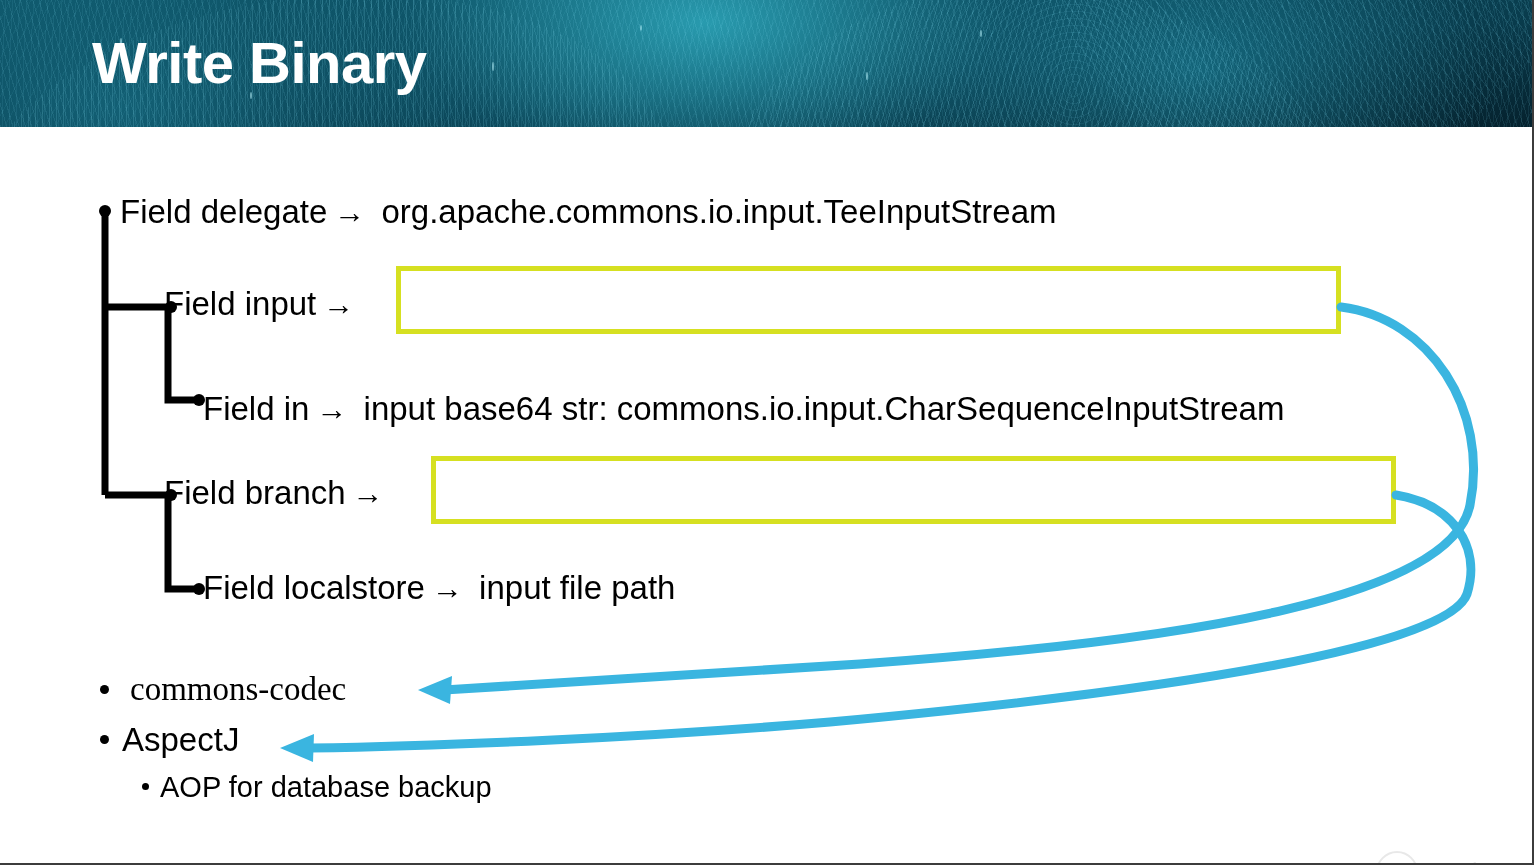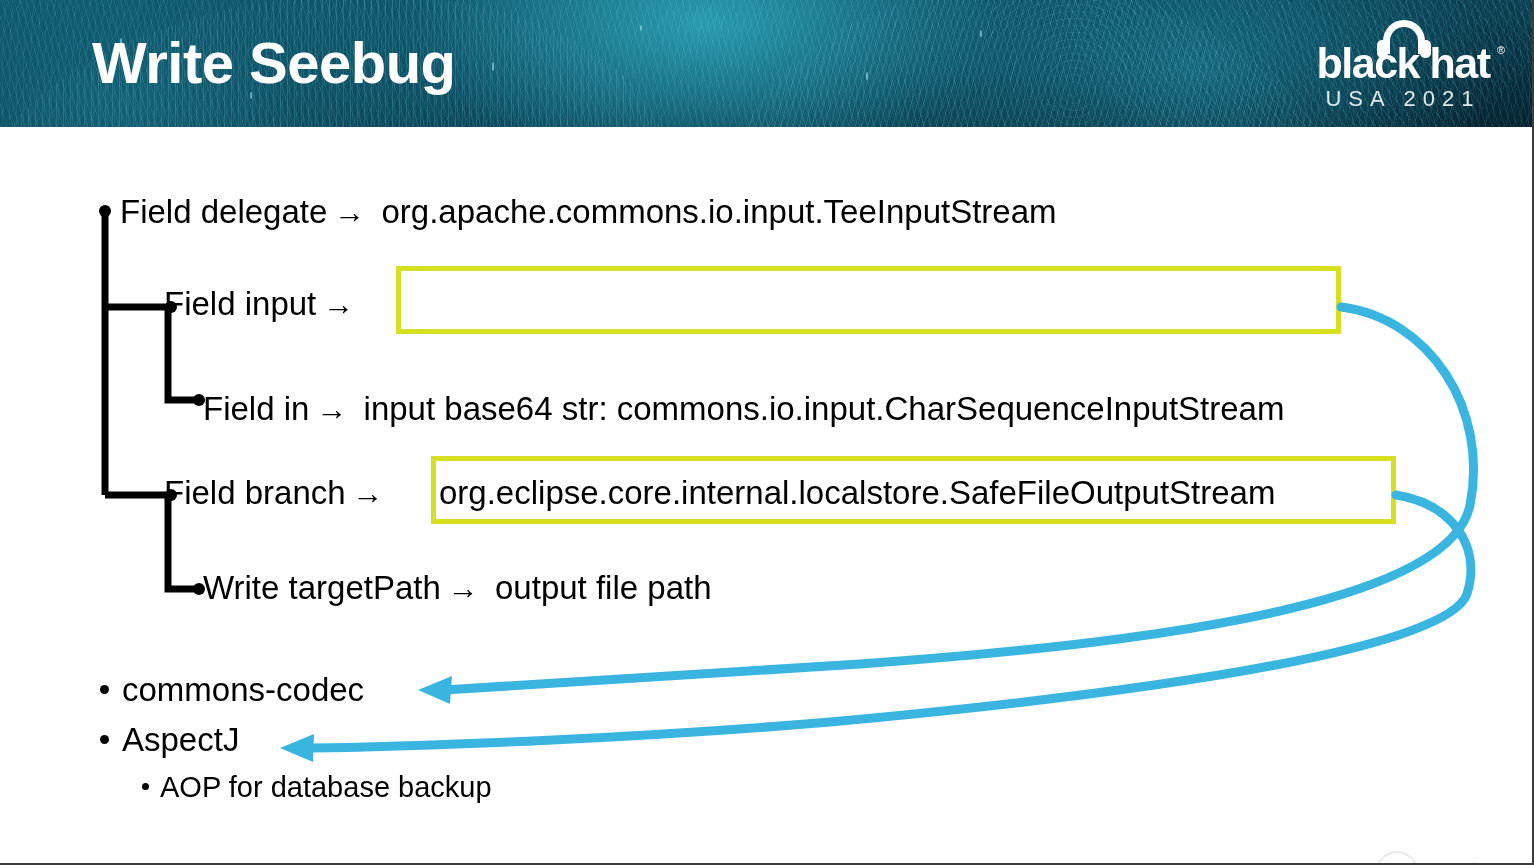--- a/index.html
+++ b/index.html
@@ -122,30 +122,22 @@
   <div class="wave1"></div>
   <div class="wave2"></div>
   <div class="wave3"></div>
   <div class="speck" style="left:120px;top:38px;width:2px;height:8px;"></div>
   <div class="speck" style="left:250px;top:92px;width:2px;height:7px;"></div>
   <div class="speck" style="left:492px;top:62px;width:2px;height:9px;"></div>
   <div class="speck" style="left:640px;top:25px;width:2px;height:6px;"></div>
   <div class="speck" style="left:866px;top:72px;width:2px;height:8px;"></div>
   <div class="speck" style="left:980px;top:30px;width:2px;height:7px;"></div>
 
-  <div class="slide-title">Write Seebug</div>
-
-  <div class="bh-logo">
-    <div class="bh-head"></div>
-    <div class="bh-ear-l"></div>
-    <div class="bh-ear-r"></div>
-    <div class="bh-word">black hat</div>
-    <div class="bh-reg">®</div>
-    <div class="bh-usa">USA 2021</div>
-  </div>
+  <div class="slide-title">Write Binary</div>
+
 </div>
 
 <div class="content">
 
   <div class="hlbox" style="left:396px;top:139px;width:945px;height:68px;"></div>
   <div class="hlbox" style="left:431px;top:329px;width:965px;height:68px;"></div>
 
   <div class="txt" style="left:120px;top:68px;">
     <span>Field delegate</span><span class="arrowch">→</span>&nbsp;<span>org.apache.commons.io.input.TeeInputStream</span>
   </div>
@@ -154,28 +146,27 @@
     <span>Field input</span><span class="arrowch">→</span>
   </div>
 
   <div class="txt" style="left:203px;top:253px;margin-top:12px;">
     <span>Field in</span><span class="arrowch">→</span>&nbsp;<span>input base64 str: commons.io.input.CharSequenceInputStream</span>
   </div>
 
   <div class="txt" style="left:164px;top:349px;">
     <span>Field branch</span><span class="arrowch">→</span>
   </div>
-  <div class="txt" style="left:439px;top:349px;">org.eclipse.core.internal.localstore.SafeFileOutputStream</div>
 
   <div class="txt" style="left:203px;top:444px;">
-    <span>Write targetPath</span><span class="arrowch">→</span>&nbsp;<span>output file path</span>
+    <span>Field localstore</span><span class="arrowch">→</span>&nbsp;<span>input file path</span>
   </div>
 
   <div class="bullet-dot" style="left:100px;top:558px;"></div>
-  <div class="txt" style="left:122px;top:546px;">commons-codec</div>
+  <div class="txt" style="left:130px;top:546px;font-family:Liberation Serif, serif;">commons-codec</div>
 
   <div class="bullet-dot" style="left:100px;top:608px;"></div>
   <div class="txt" style="left:122px;top:596px;">AspectJ</div>
 
   <div class="bullet-dot sm" style="left:142px;top:656px;"></div>
   <div class="txt small" style="left:160px;top:646px;">AOP for database backup</div>
 
   <div class="seebug">
     <div class="sb-ring"></div>
     <div class="sb-text">Seebug</div>

